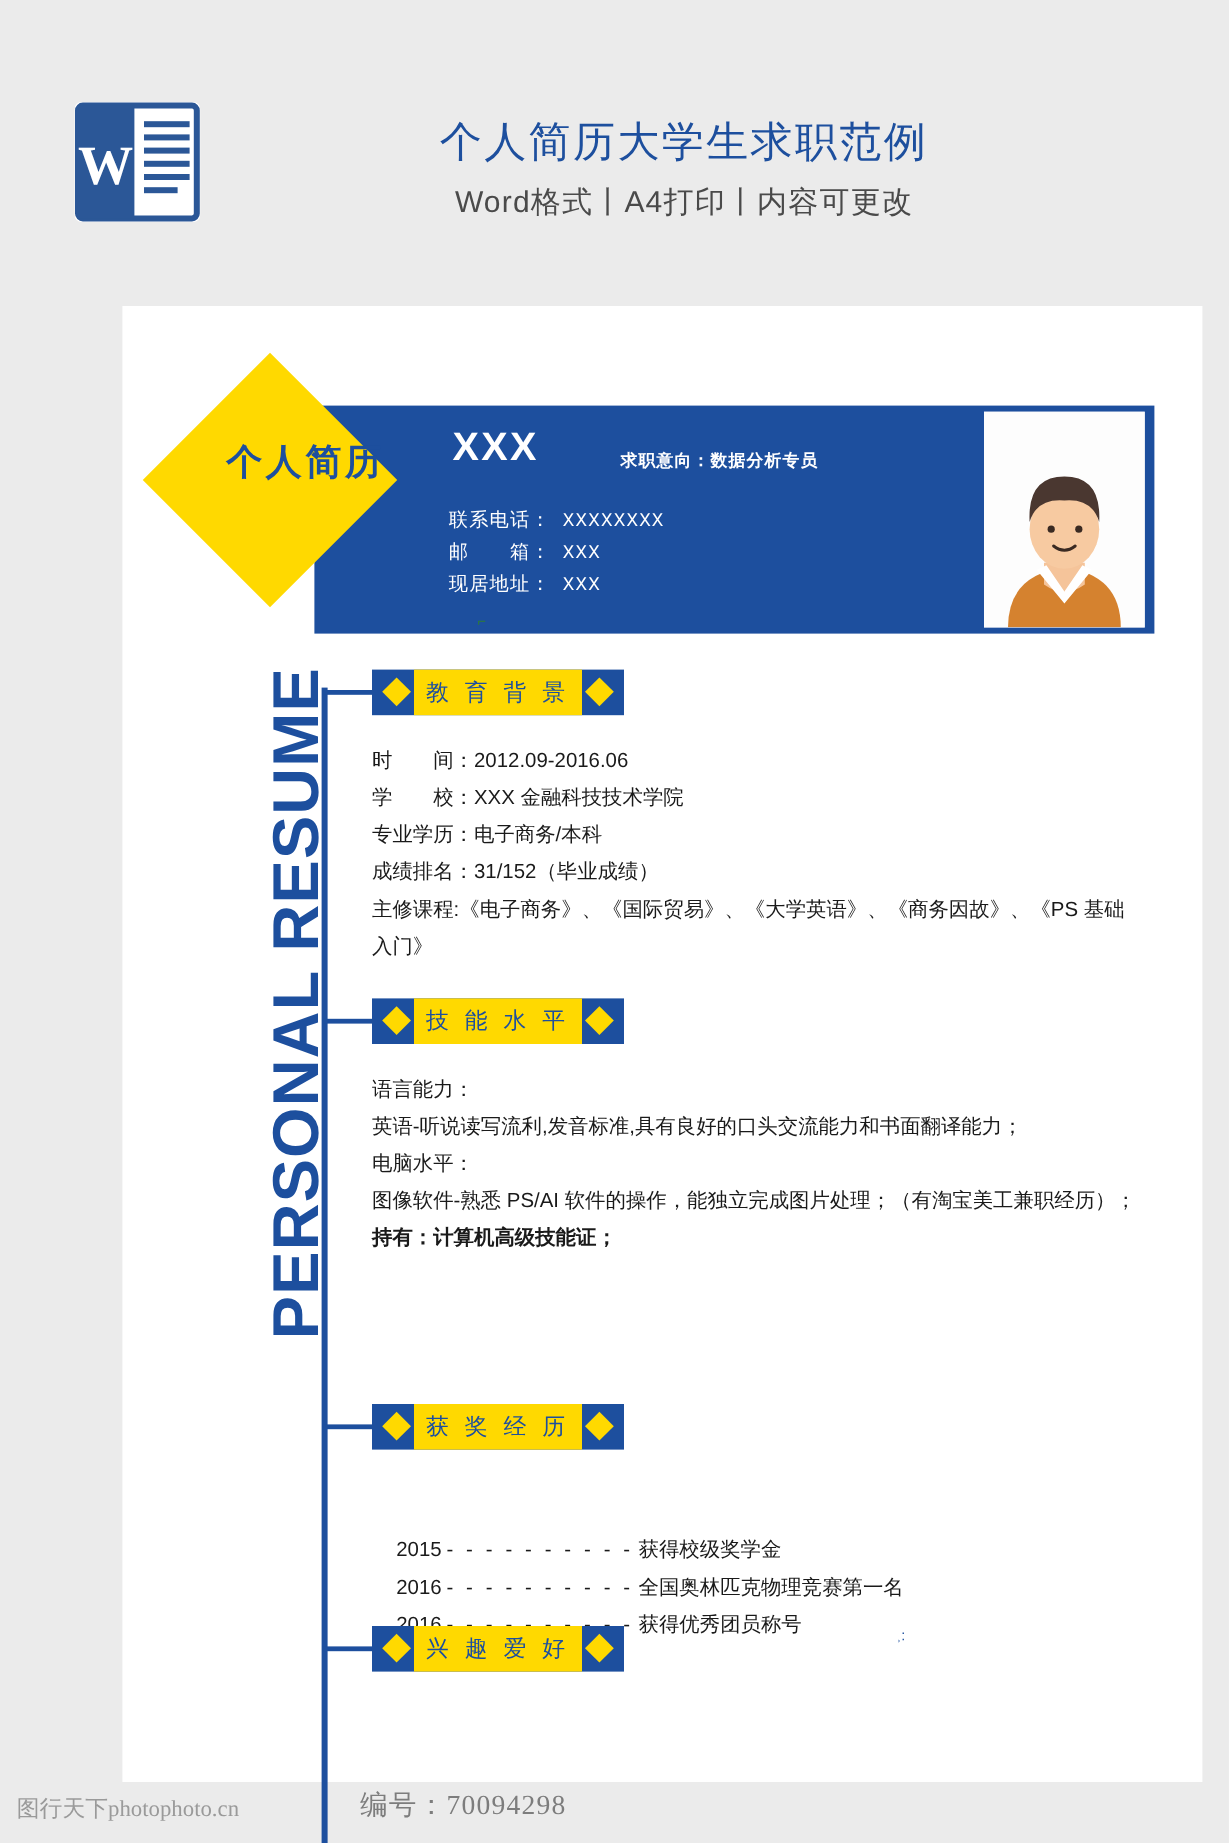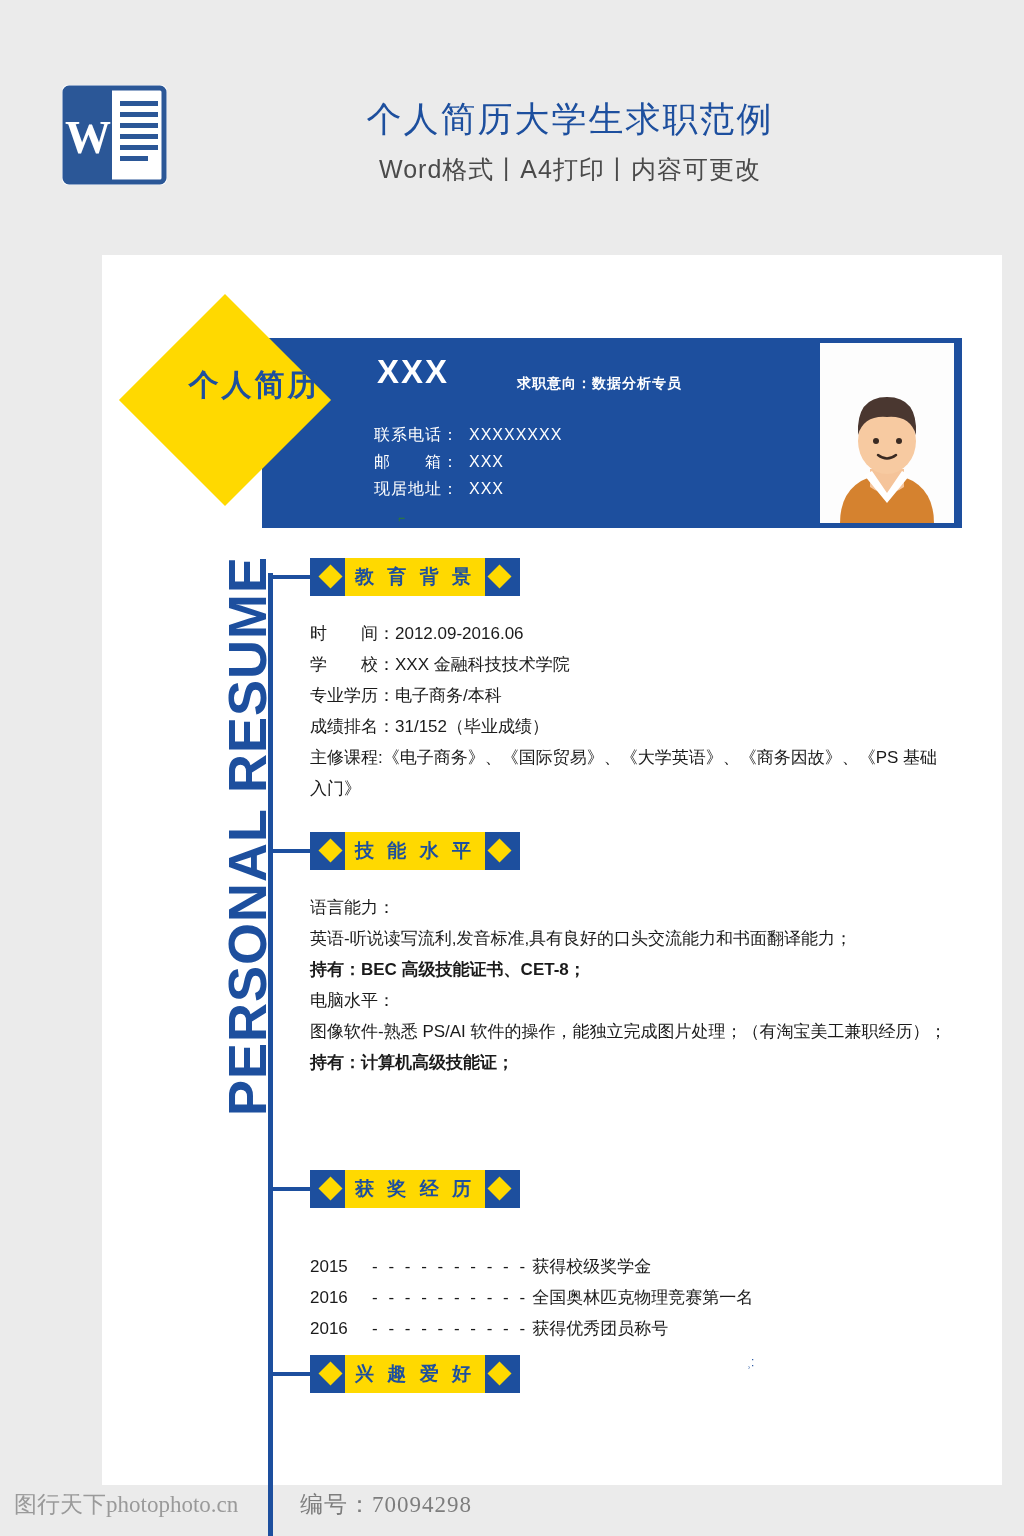--- a/index.html
+++ b/index.html
@@ -56,21 +56,21 @@
   .name {
     position: absolute; left: 275px; top: 98px;
     color: #ffffff; font-size: 33px; font-weight: bold; letter-spacing: 2px;
   }
   .objective {
     position: absolute; left: 415px; top: 120px;
     color: #ffffff; font-size: 14px; font-weight: bold; letter-spacing: 1px;
   }
   .contact {
     position: absolute; left: 272px; top: 166px;
-    color: #ffffff; font-size: 16px; line-height: 27px; letter-spacing: 1px;
+    color: #ffffff; font-size: 16px; line-height: 27px; letter-spacing: 1px; font-family: Liberation Mono, monospace;
   }
   .contact .lbl { display: inline-block; width: 95px; }
   .photo-frame {
     position: absolute; left: 718px; top: 88px; width: 134px; height: 180px;
     background: #fdfdfd; overflow: hidden;
   }
 
   
   .vertical-text {
     position: absolute; left: -125px; top: 560px;
@@ -97,21 +97,21 @@
     background: #ffd900;
   }
   .dia-small {
     position: absolute; top: 10px; width: 17px; height: 17px;
     background: #ffd900; transform: rotate(45deg);
   }
   .dia-left { left: 12px; }
   .dia-right { right: 12px; }
   .sec-title {
     position: relative; z-index: 3; color: #1d4f9e;
-    font-size: 19px; font-weight: bold; letter-spacing: 4px;
+    font-size: 19px; font-weight: normal; letter-spacing: 4px;
   }
   .connector {
     position: absolute; left: 168px; width: 42px; height: 4px; background: #1d4f9e;
   }
 
   .body-text {
     position: absolute; left: 208px; width: 640px;
     color: #1a1a1a; font-size: 17px; line-height: 31px;
   }
   .bold { font-weight: bold; }
@@ -122,21 +122,21 @@
     line-height: 31px;
   }
   .award-year { width: 58px; }
   .award-dash { letter-spacing: 3px; margin: 0 4px; }
   
   .footer {
     position: absolute; left: 0; bottom: 8px; width: 1024px; height: 40px;
   }
   .wm-text {
     position: absolute; left: 14px; bottom: 8px;
-    font-size: 23px; color: #9a9a9a; letter-spacing: 0px;
+    font-size: 19px; color: #9a9a9a; letter-spacing: 0px;
     font-family: "Liberation Serif", serif;
   }
   .wm-num {
     position: absolute; left: 300px; bottom: 8px;
     font-size: 23px; color: #7d7d7d; letter-spacing: 1px;
     font-family: "Liberation Serif", serif;
   }
   .tiny-mark {
     position: absolute; color: #2e7d32; font-size: 12px;
   }
@@ -225,34 +225,33 @@
     <div class="connector" style="top:594px;"></div>
     <div class="sec-head" style="top:577px;">
       <div class="tag-yellow"></div>
       <div class="dia-small dia-left"></div>
       <div class="dia-small dia-right"></div>
       <div class="sec-title">技 能 水 平</div>
     </div>
     <div class="body-text" style="top:637px;">
       <div><span>语言能力：</span></div>
       <div><span>英语-听说读写流利,发音标准,具有良好的口头交流能力和书面翻译能力；</span></div>
-      <div class="bold"><span>持有：BEC 高级技能证书、CET-8；</span></div>
       <div><span>电脑水平：</span></div>
       <div><span>图像软件-熟悉 PS/AI 软件的操作，能独立完成图片处理；（有淘宝美工兼职经历）；</span></div>
       <div class="bold"><span>持有：计算机高级技能证；</span></div>
     </div>
 
     <div class="connector" style="top:932px;"></div>
     <div class="sec-head" style="top:915px;">
       <div class="tag-yellow"></div>
       <div class="dia-small dia-left"></div>
       <div class="dia-small dia-right"></div>
       <div class="sec-title">获 奖 经 历</div>
     </div>
-    <div class="body-text" style="top:996px;">
+    <div class="body-text" style="top:1021px;text-align:right;">
       <div class="award-row">
         <span class="award-year">2015</span>
         <span class="award-dash">- - - - - - - - - -</span>
         <span>获得校级奖学金</span>
       </div>
       <div class="award-row">
         <span class="award-year">2016</span>
         <span class="award-dash">- - - - - - - - - -</span>
         <span>全国奥林匹克物理竞赛第一名</span>
       </div>

